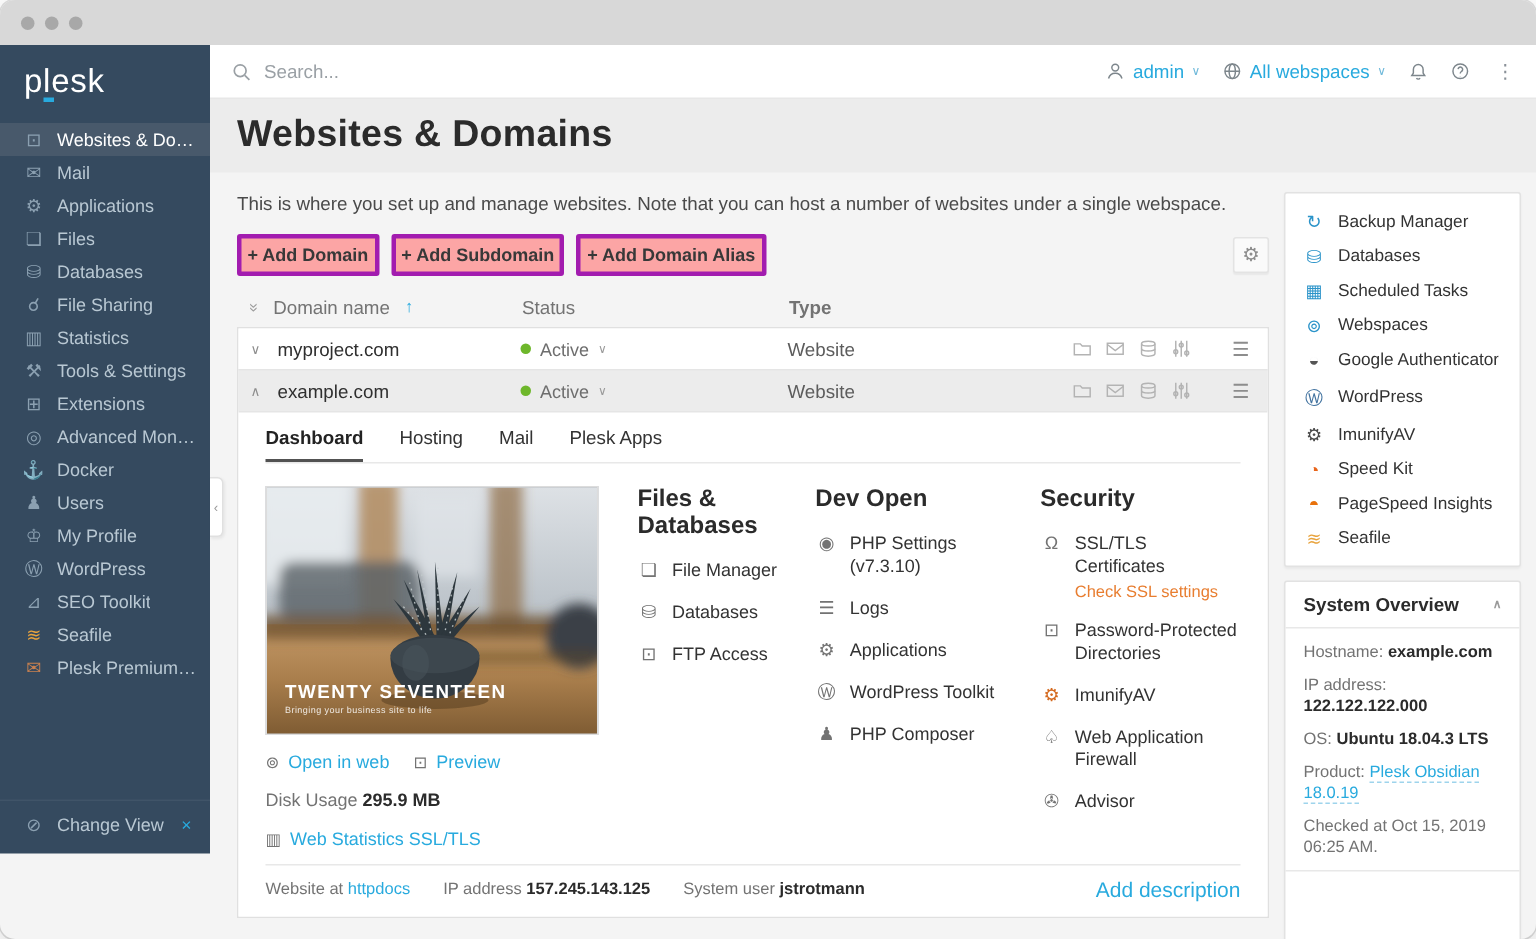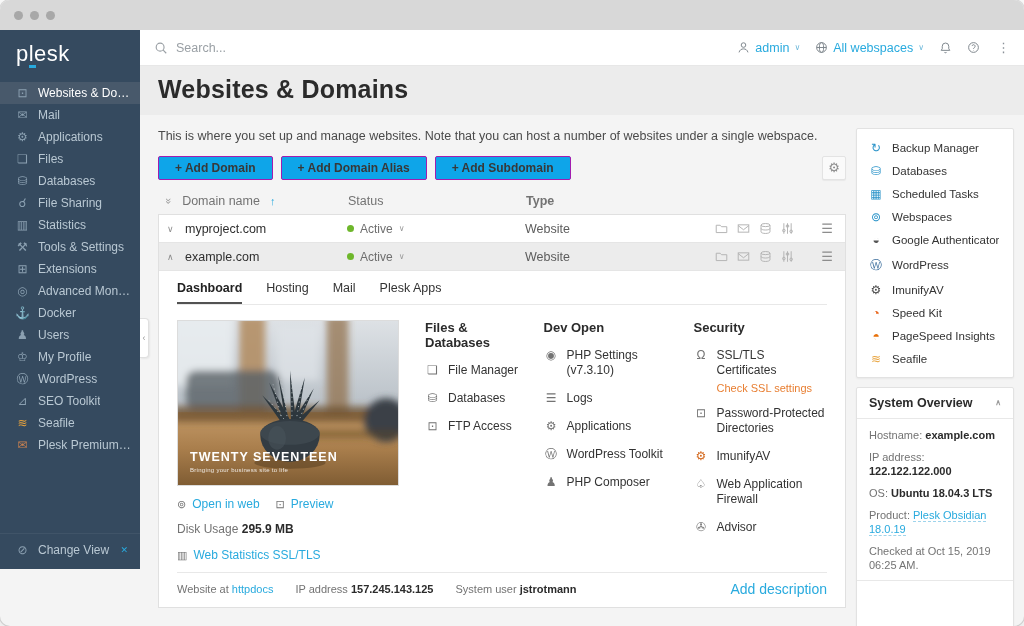--- a/index.html
+++ b/index.html
@@ -37,21 +37,21 @@
   .kebab { color:#8a9198; font-size:13px; cursor:pointer; padding:0 2px; }
   .icon-btn { cursor:pointer; color:#7d868c; display:flex; }
 
   .titleband { background:#ececec; padding:9px 18px 11px; flex:none; }
   .titleband h1 { font-size:25px; font-weight:600; color:#2b2b2b; letter-spacing:.2px; }
 
   .content { flex:1; display:flex; gap:10px; padding:13px 10px 0 18px; min-height:0; }
   .list-col { flex:1; min-width:0; display:flex; flex-direction:column; }
   .desc { font-size:12.5px; color:#4a4a4a; margin:1px 0 13px; }
   .actions { display:flex; gap:8px; margin-bottom:14px; align-items:center; }
-  .btn { background:#0ea5e9; border:1px solid #a21caf; border-radius:2px; padding:4px 16px; font-size:12px; font-weight:700; color:#383838; cursor:pointer; font-family:inherit; }
+  .btn { background:#fca5a5; border:3px solid #a21caf; border-radius:2px; padding:4px 4px; font-size:12px; font-weight:700; color:#383838; cursor:pointer; font-family:inherit; }
   .gear-btn { margin-left:auto; width:24px; height:24px; background:#fafafa; border:1px solid #e3e3e3; border-radius:2px; color:#8d8d8d;
               font-size:13px; line-height:22px; text-align:center; cursor:pointer; box-shadow:0 1px 1px rgba(0,0,0,.05); }
 
   .thead { display:flex; align-items:center; padding:0 12px 6px 8px; font-size:12.5px; color:#737373; }
   .th-domain { flex:1; display:flex; align-items:center; gap:10px; min-width:0; }
   .expand-all { display:inline-block; transform:rotate(90deg); color:#9a9a9a; font-size:11px; }
   .sort-arrow { color:#28aade; font-size:11px; }
   .col-status { width:178px; flex:none; }
   .col-type { width:190px; flex:none;font-weight:bold; }
   .col-icons { width:118px; flex:none; }
@@ -86,21 +86,21 @@
   .qlink { display:flex; gap:6px; align-items:center; color:#28aade; font-size:12px; cursor:pointer; }
   .qlink .gl { font-size:11px; color:#737373; }
   .stat-line { font-size:12px; color:#737373; margin-top:11px; }
   .stat-line b { color:#2b2b2b; font-weight:700; }
   .webstats { display:flex; gap:6px; align-items:center; color:#28aade; font-size:12px; margin-top:12px; cursor:pointer; }
   .webstats .gl { color:#737373; font-size:11px; }
 
   .dash-cols { flex:1; display:flex; gap:18px; min-width:0; }
   .dcol { min-width:0; }
   .dcol-1 { width:128px; } .dcol-2 { width:168px; } .dcol-3 { width:170px; }
-  .dcol-title { font-size:13px; font-weight:700; color:#2b2b2b; margin-bottom:13px; }
+  .dcol-title { font-size:16px; font-weight:700; color:#2b2b2b; margin-bottom:13px; }
   .ditem { display:flex; gap:8px; font-size:12px; color:#333; margin-bottom:13px; cursor:pointer; line-height:1.25; }
   .ditem .gl { width:15px; flex:none; color:#737373; font-size:12px; text-align:center; }
   .sublink { margin:-9px 0 12px 23px; font-size:11px; color:#e87e31; cursor:pointer; }
 
   .panel-footer { border-top:1px solid #e8e8e8; display:flex; gap:22px; align-items:center; padding:8px 0 10px; font-size:11px; color:#737373; }
   .panel-footer b { color:#2b2b2b; font-weight:700; }
   .flink { color:#28aade; cursor:pointer; }
   .add-desc { margin-left:auto; color:#28aade; font-size:14px; cursor:pointer; }
 
   
@@ -312,22 +312,22 @@
         <h1>Websites &amp; Domains</h1>
       </div>
 
       <div class="content">
 
         <section class="list-col">
           <p class="desc">This is where you set up and manage websites. Note that you can host a number of websites under a single webspace.</p>
 
           <div class="actions">
             <button class="btn">+ Add Domain</button>
+            <button class="btn">+ Add Subdomain</button>
             <button class="btn">+ Add Domain Alias</button>
-            <button class="btn">+ Add Subdomain</button>
             <div class="gear-btn">
               <span>⚙</span></div>
           </div>
 
           <div class="thead">
             <div class="th-domain">
               <span class="expand-all">»</span>
               <span>Domain name</span>
               <span class="sort-arrow">↑</span>
             </div>

